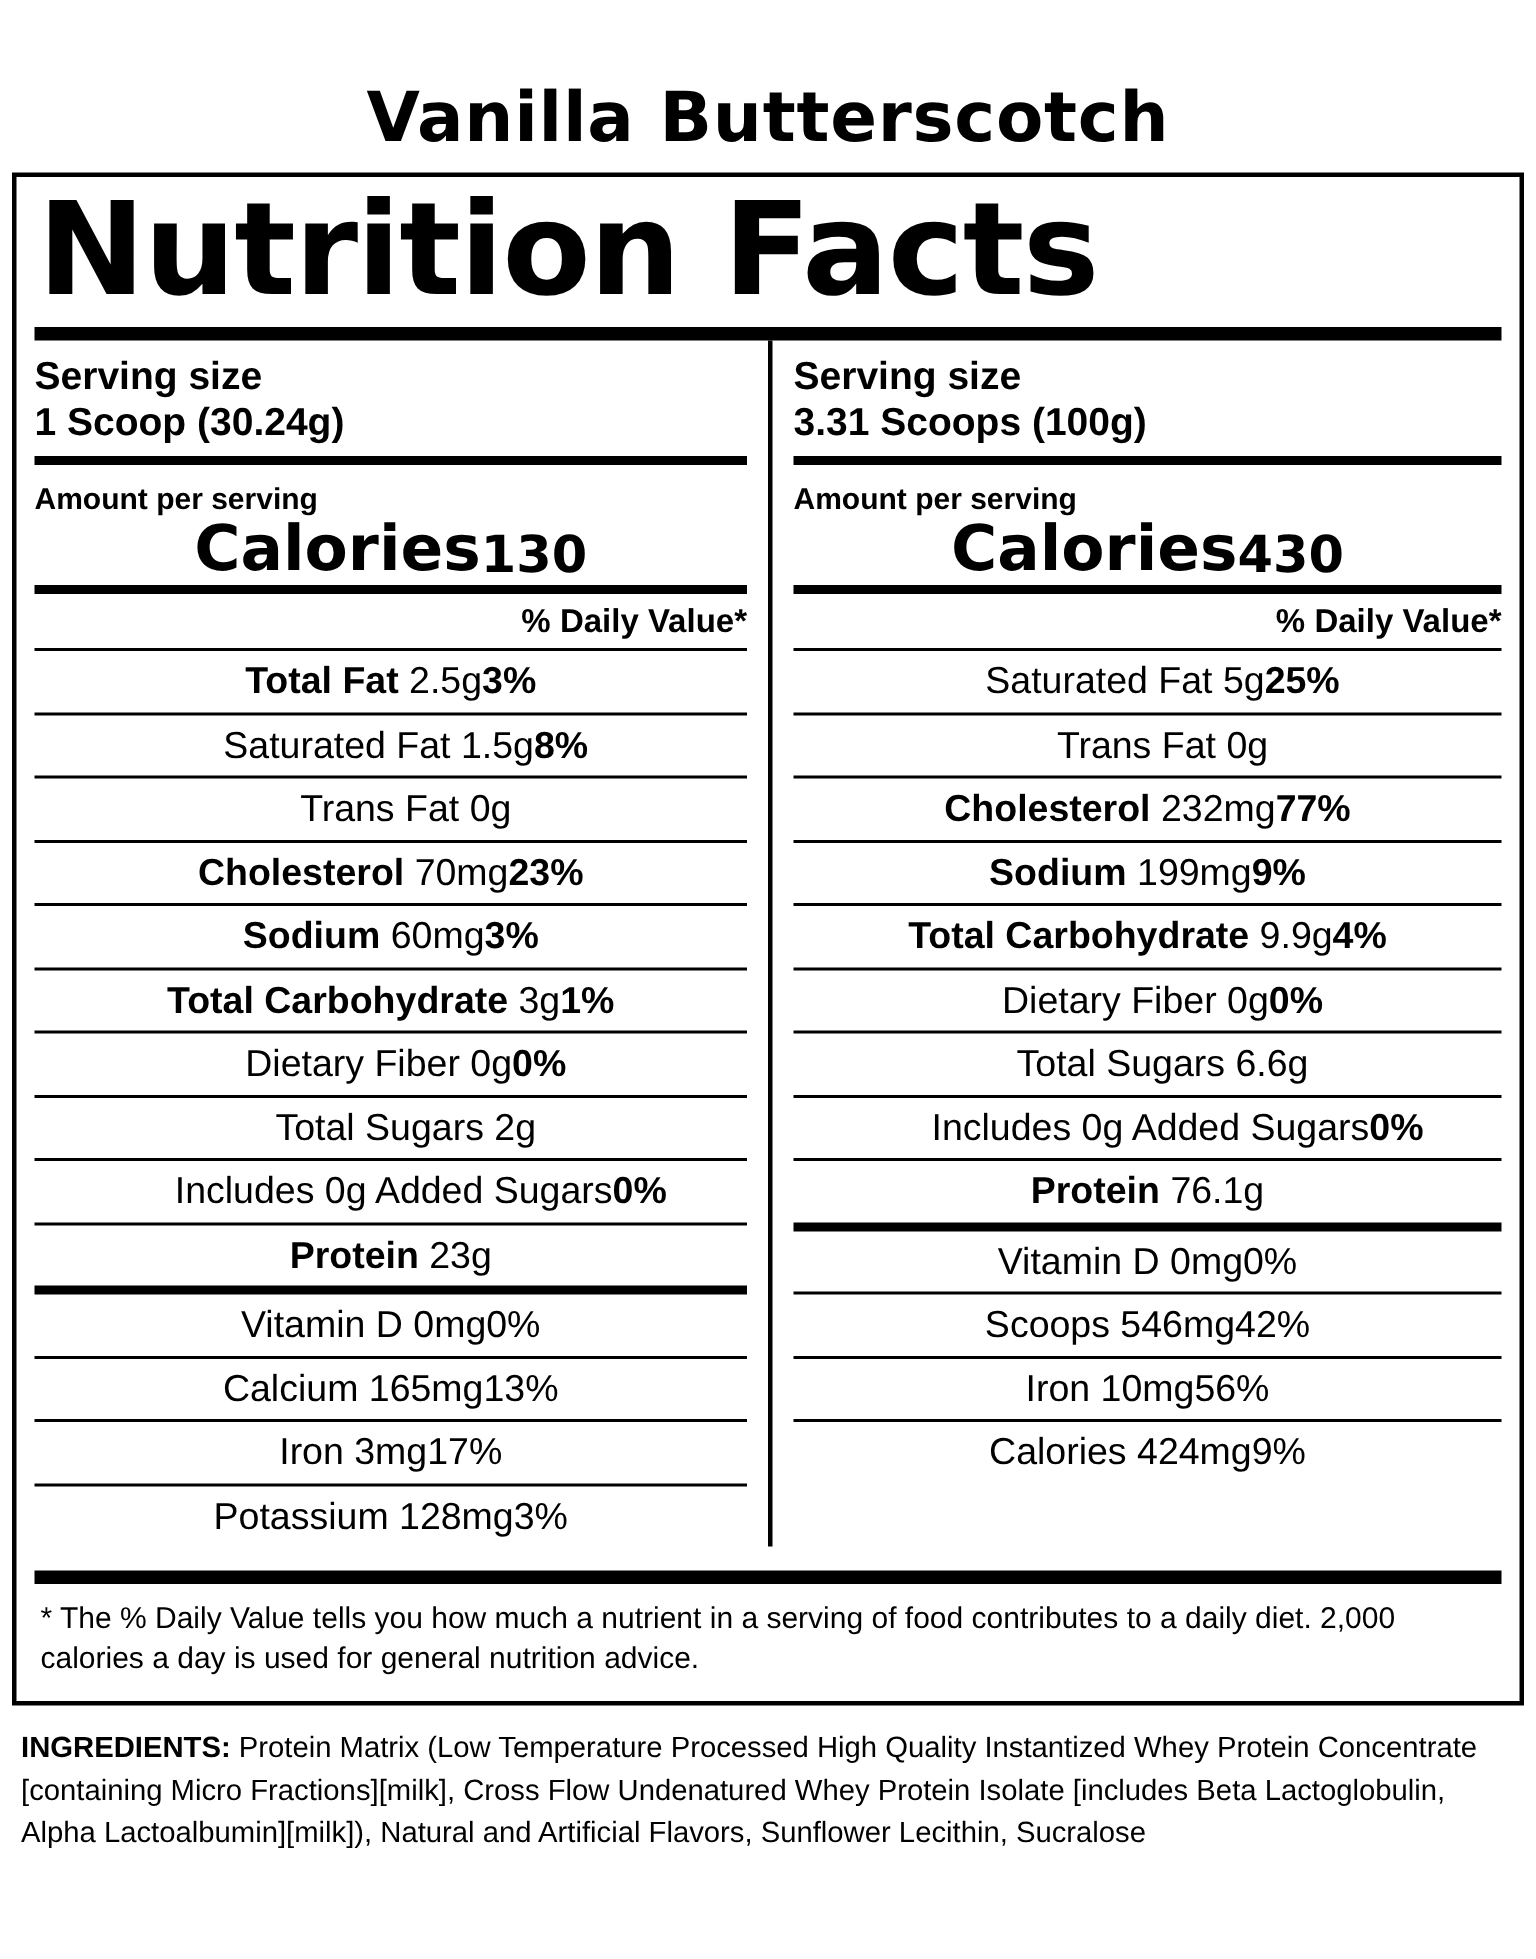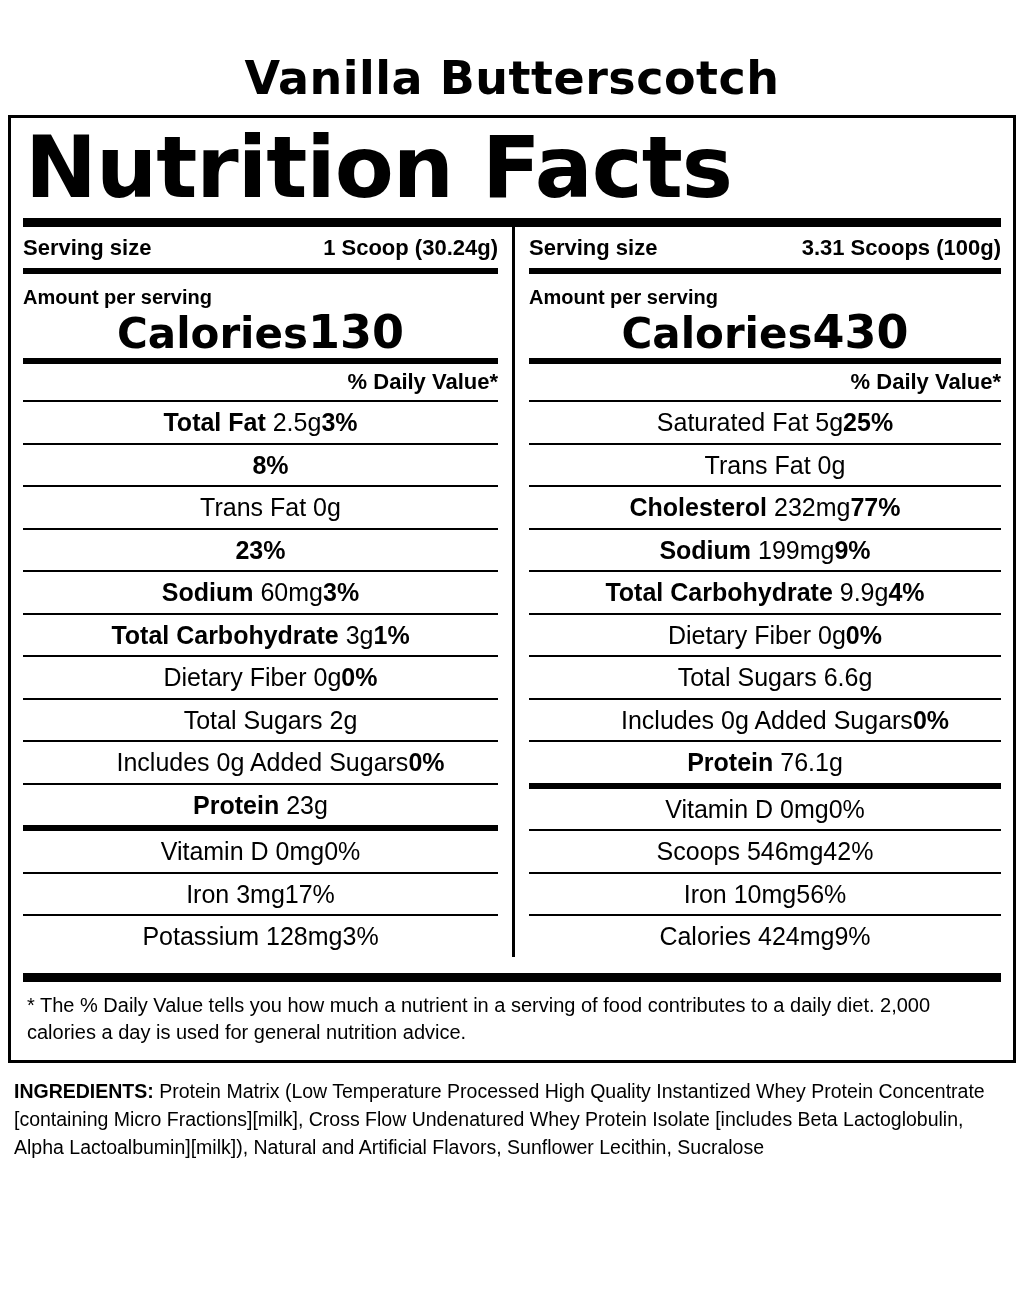--- a/index.html
+++ b/index.html
@@ -63,23 +63,24 @@
   }
   .row .label { white-space: nowrap; }
   .row .dv { font-weight: bold; white-space: nowrap; }
   .b { font-weight: bold; }
   .indent1 { padding-left: 20px; }
   .indent2 { padding-left: 40px; }
   .serving-row {
     display: flex;
     justify-content: space-between;
     font-weight: bold;
-    font-size: 22px;
+    font-size: 26px;
     padding: 8px 0 7px 0;
     border-top: none;
+    flex-direction: column;
   }
   .rule-med { height: 6px; background: #000; }
   .amount-per {
     font-weight: bold;
     font-size: 20px;
     padding-top: 12px;
   }
   .cal-row {
     display: flex;
     justify-content: center;
@@ -88,21 +89,21 @@
   }
   .cal-label {
     font-family: "DejaVu Sans", sans-serif;
     font-weight: bold;
     font-size: 42px;
     line-height: 1;
   }
   .cal-value {
     font-family: "DejaVu Sans", sans-serif;
     font-weight: bold;
-    font-size: 46px;
+    font-size: 34px;
     line-height: 1;
   }
   .dv-head {
     text-align: right;
     font-weight: bold;
     font-size: 22px;
     padding: 5px 0 5px 0;
   }
   .footnote {
     font-size: 20px;
@@ -147,27 +148,29 @@
         </div>
         <div class="rule-med"></div>
 
         <div class="dv-head">% Daily Value*</div>
 
         <div class="row">
           <span class="label"><span class="b">Total Fat</span> <span>2.5g</span></span>
           <span class="dv">3%</span>
         </div>
         <div class="row indent1">
+          <span class="label"><span>Saturated Fat</span> <span>1.5g</span></span>
           <span class="dv">8%</span>
         </div>
         <div class="row indent1">
           <span class="label"><span>Trans Fat</span> <span>0g</span></span>
           <span class="dv"></span>
         </div>
         <div class="row">
+          <span class="label"><span class="b">Cholesterol</span> <span>70mg</span></span>
           <span class="dv">23%</span>
         </div>
         <div class="row">
           <span class="label"><span class="b">Sodium</span> <span>60mg</span></span>
           <span class="dv">3%</span>
         </div>
         <div class="row">
           <span class="label"><span class="b">Total Carbohydrate</span> <span>3g</span></span>
           <span class="dv">1%</span>
         </div>
@@ -187,20 +190,24 @@
           <span class="label"><span class="b">Protein</span> <span>23g</span></span>
           <span class="dv"></span>
         </div>
 
         <div class="rule-med"></div>
 
         <div class="vit-block">
           <div class="row">
             <span class="label">Vitamin D 0mg</span>
             <span>0%</span>
+          </div>
+          <div class="row">
+            <span class="label">Calcium 165mg</span>
+            <span>13%</span>
           </div>
           <div class="row">
             <span class="label">Iron 3mg</span>
             <span>17%</span>
           </div>
           <div class="row">
             <span class="label">Potassium 128mg</span>
             <span>3%</span>
           </div>
         </div>

